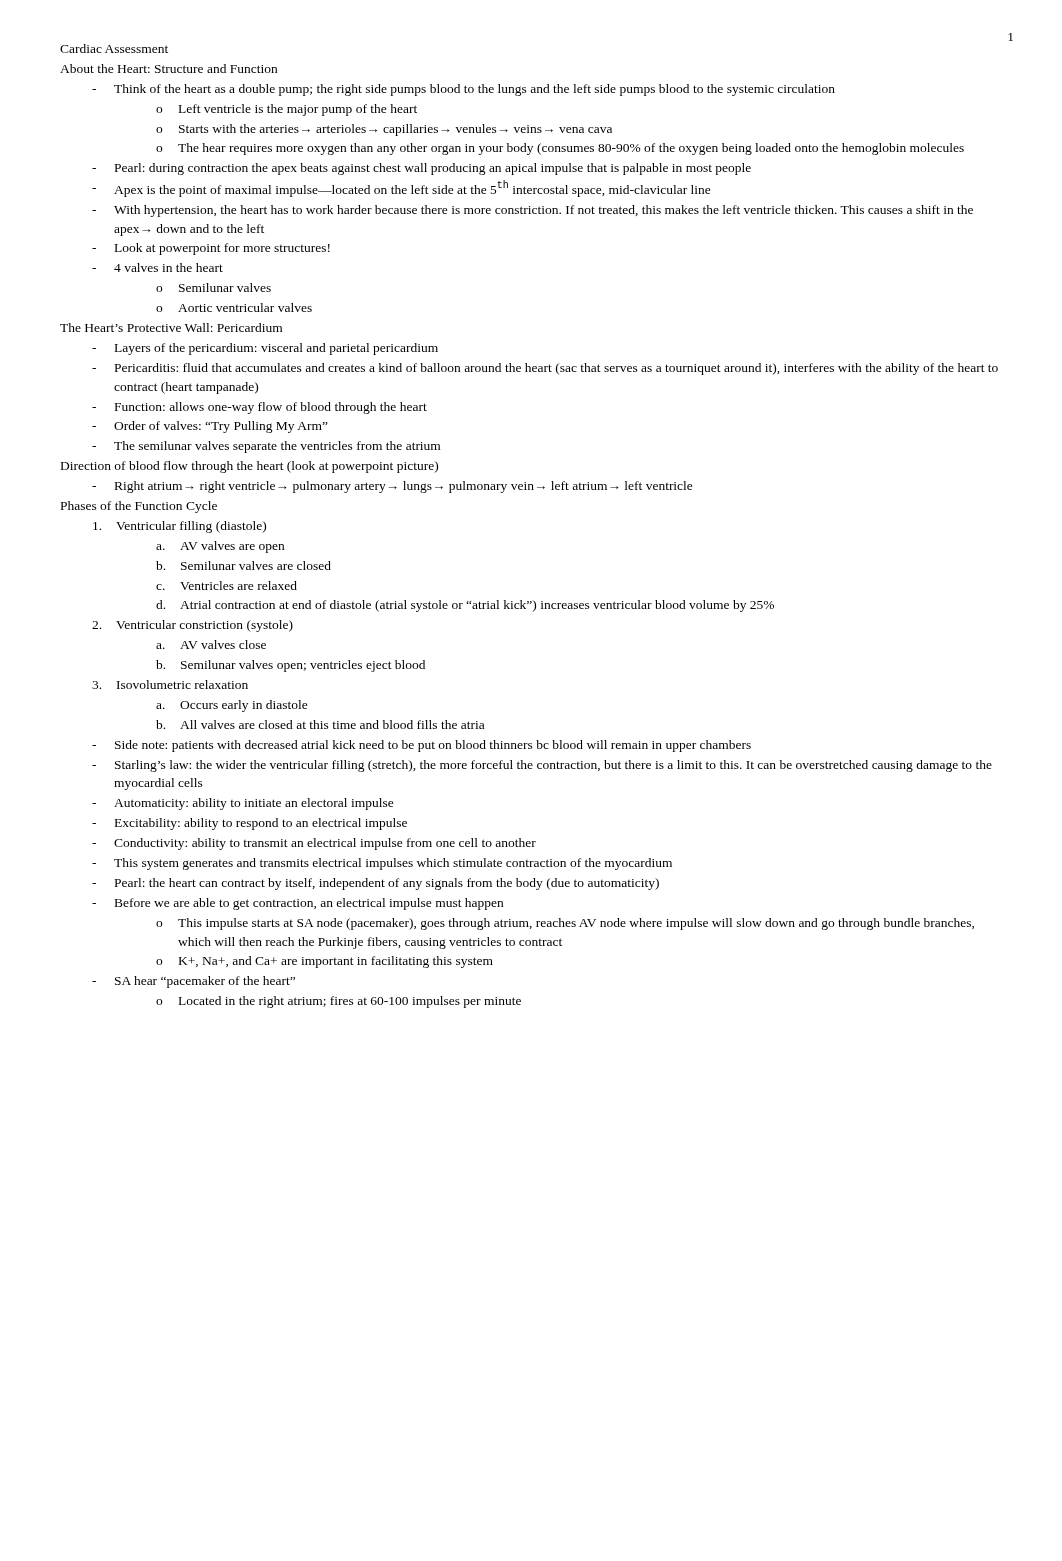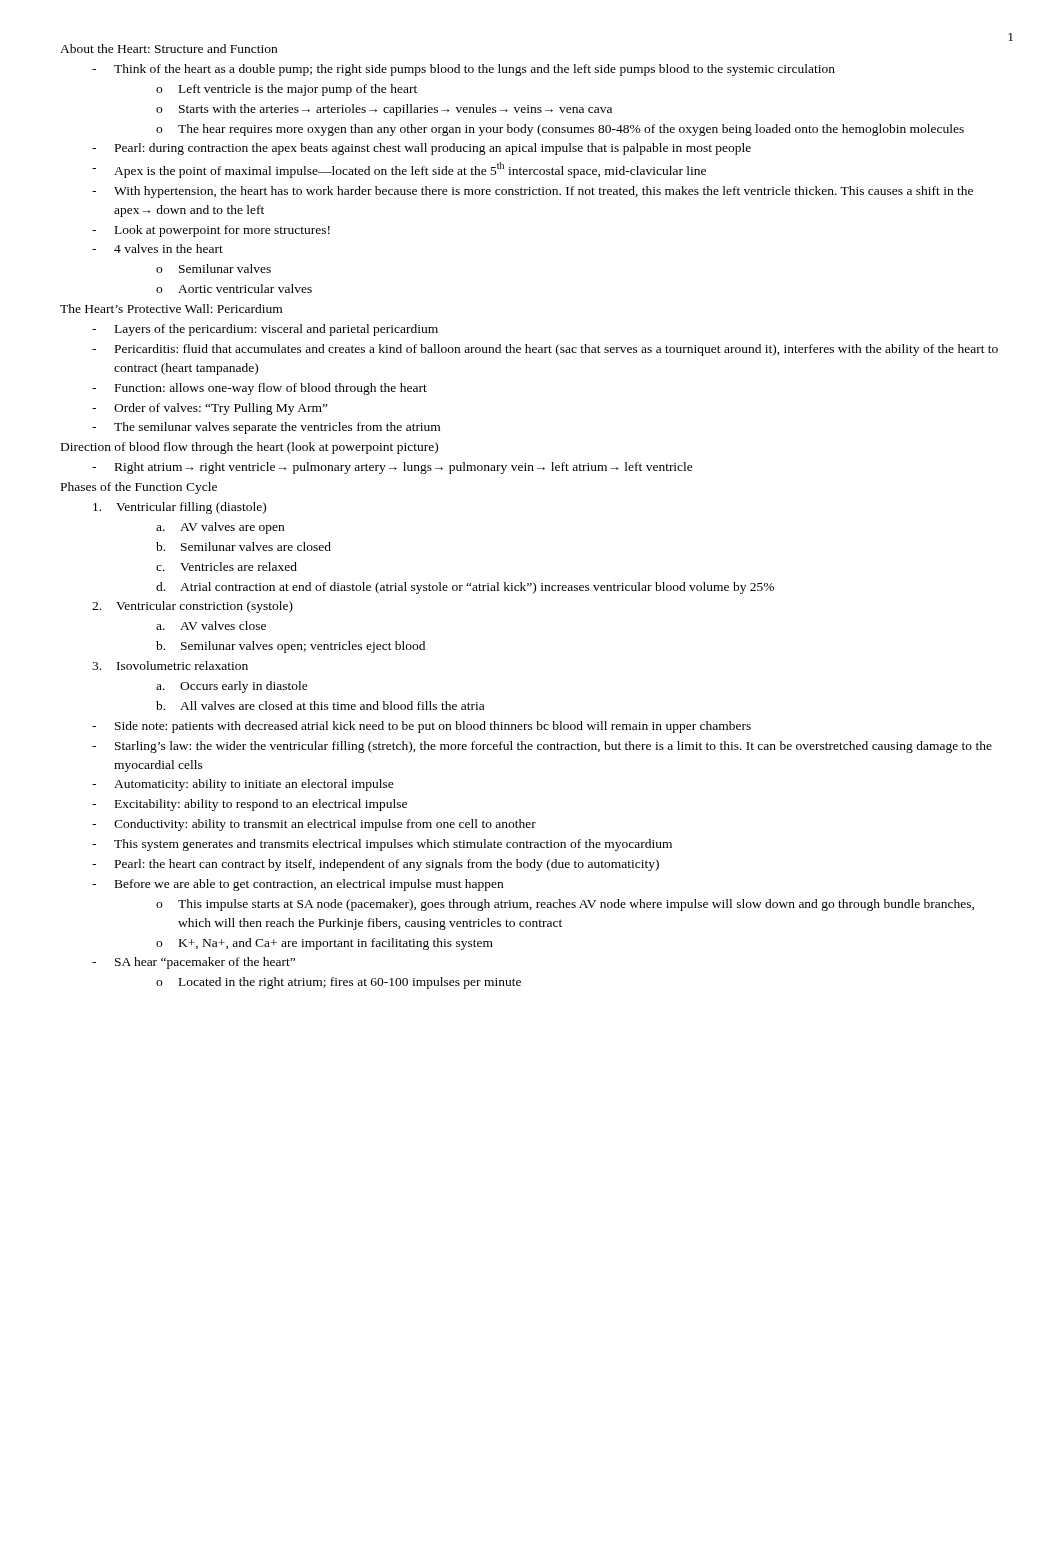--- a/index.html
+++ b/index.html
@@ -66,49 +66,51 @@
     }
     .text-content {
       flex: 1;
     }
     p, div.line {
       margin-bottom: 1px;
     }
     .superscript {
       vertical-align: super;
       font-size: 10px;
+      font-family: Liberation Mono, monospace;
     }
   </style>
 </head>
 <body>
 
 <div class="page-number">1</div>
 
 <div>
 
+  <div class="line">Cardiac Assessment</div>
 
   <div class="line">About the Heart: Structure and Function</div>
 
   <div class="indent-1">
     <div class="bullet-dash">
       <span class="dash">-</span>
       <span class="text-content">Think of the heart as a double pump; the right side pumps blood to the lungs and the left side pumps blood to the systemic circulation</span>
     </div>
     <div class="indent-2">
       <div class="bullet-o">
         <span class="o-char">o</span>
         <span class="text-content">Left ventricle is the major pump of the heart</span>
       </div>
       <div class="bullet-o">
         <span class="o-char">o</span>
         <span class="text-content">Starts with the arteries→ arterioles→ capillaries→ venules→ veins→ vena cava</span>
       </div>
       <div class="bullet-o">
         <span class="o-char">o</span>
-        <span class="text-content">The hear requires more oxygen than any other organ in your body (consumes 80-48% of the oxygen being loaded onto the hemoglobin molecules</span>
+        <span class="text-content">The hear requires more oxygen than any other organ in your body (consumes 80-90% of the oxygen being loaded onto the hemoglobin molecules</span>
       </div>
     </div>
   </div>
 
 
   <div class="indent-1">
     <div class="bullet-dash">
       <span class="dash">-</span>
       <span class="text-content">Pearl: during contraction the apex beats against chest wall producing an apical impulse that is palpable in most people</span>
     </div>

